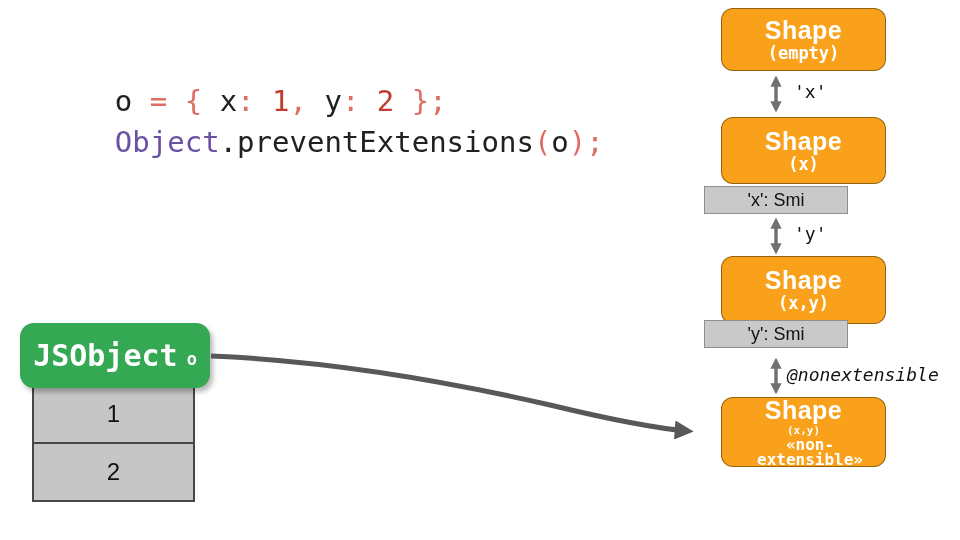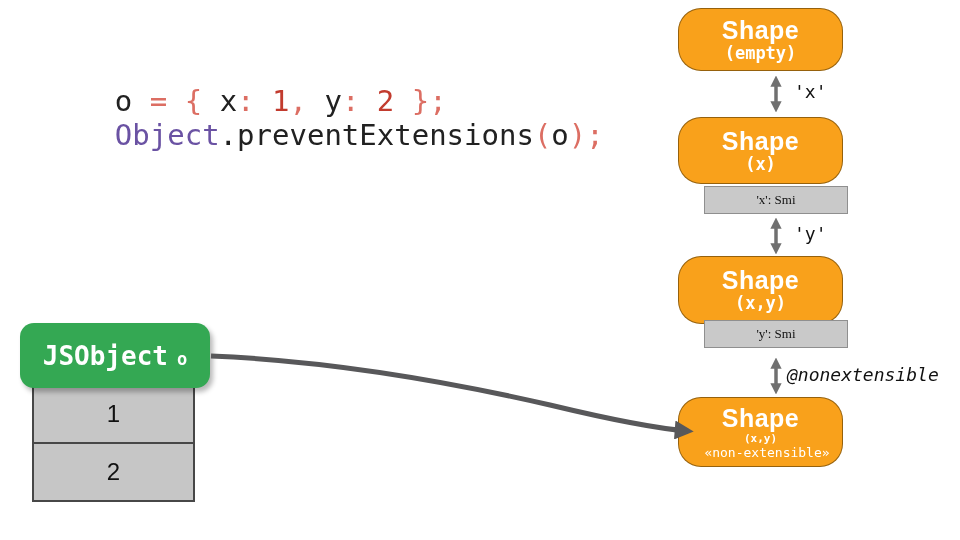--- a/index.html
+++ b/index.html
@@ -7,59 +7,59 @@
     position:relative;width:960px;height:540px;background:#ffffff;
     overflow:hidden;font-family:"Liberation Sans",sans-serif;
   }
   
   .code-line{
     position:absolute;left:45px;
     font-family:"DejaVu Sans Mono",monospace;
     font-size:29px;line-height:34px;white-space:pre;color:var(--ink);
   }
   #code-line-1{top:50px;}
-  #code-line-2{top:84px;}
+  #code-line-2{top:91px;}
   .tok{white-space:pre;}
   .tok.ink{color:var(--ink);}
   .tok.salmon{color:var(--salmon);}
   .tok.num{color:var(--number_red);}
   .tok.purple{color:var(--purple);}
 
   
   .shape-box{
-    position:absolute;left:678px;width:165px;
+    position:absolute;left:721px;width:165px;
     background:var(--orange);
     border:1px solid rgba(70,45,0,0.55);
-    border-radius:23px;
+    border-radius:12px;
     display:flex;flex-direction:column;align-items:center;justify-content:center;
     box-sizing:border-box;color:#fff;text-align:center;
   }
   .shape-title{
     font-weight:bold;font-size:25px;line-height:27px;letter-spacing:0.5px;
     font-family:"Liberation Sans",sans-serif;
   }
   .shape-subtitle{
     font-family:"DejaVu Sans Mono",monospace;font-weight:bold;
     font-size:17px;line-height:19px;text-align:center;
   }
   .shape-subtitle.small{font-size:11px;line-height:13px;}
   .shape-badge{
-    font-family:"DejaVu Sans Mono",monospace;font-weight:normal;
-    font-size:13px;line-height:15px;margin-left:13px;
+    font-family:"DejaVu Sans Mono",monospace;font-weight:bold;
+    font-size:16px;line-height:15px;margin-left:13px;
   }
   #shape-1{top:8px;height:63px;}
   #shape-2{top:117px;height:67px;}
   #shape-3{top:256px;height:68px;}
   #shape-4{top:397px;height:70px;}
 
   .property-slot{
     position:absolute;left:704px;width:144px;height:28px;
     background:var(--prop_gray);border:1.5px solid #8f8f8f;box-sizing:border-box;
     display:flex;align-items:center;justify-content:center;
-    font-family:Liberation Serif, serif;font-size:13px;color:#111;
+    font-family:Liberation Sans, sans-serif;font-size:18px;color:#111;
   }
   #property-slot-x{top:186px;}
   #property-slot-y{top:320px;}
 
   .transition-label{
     position:absolute;font-family:"DejaVu Sans Mono",monospace;
     font-size:18px;color:#111;white-space:pre;
   }
   #transition-label-x{left:794px;top:81px;}
   #transition-label-y{left:794px;top:223px;}
@@ -67,21 +67,21 @@
 
   
   #jsobject-box{
     position:absolute;left:20px;top:323px;width:190px;height:65px;
     background:var(--green);border-radius:14px;
     box-shadow:3px 4px 5px rgba(0,0,0,0.28);
     display:flex;align-items:center;justify-content:center;
     color:#fff;font-family:"DejaVu Sans Mono",monospace;font-weight:bold;
     z-index:3;
   }
-  #jsobject-title{font-size:26px;}
+  #jsobject-title{font-size:30px;}
   #jsobject-var{font-size:17px;margin-left:9px;position:relative;top:3px;}
   #jsobject-slots{
     position:absolute;left:32px;top:386px;width:163px;z-index:2;
   }
   .object-slot{
     width:100%;height:60px;box-sizing:border-box;
     background:var(--slot_gray);border:2px solid #474747;margin-top:-2px;
     display:flex;align-items:center;justify-content:center;
     font-size:24px;color:#111;font-family:"Liberation Sans",sans-serif;
   }

